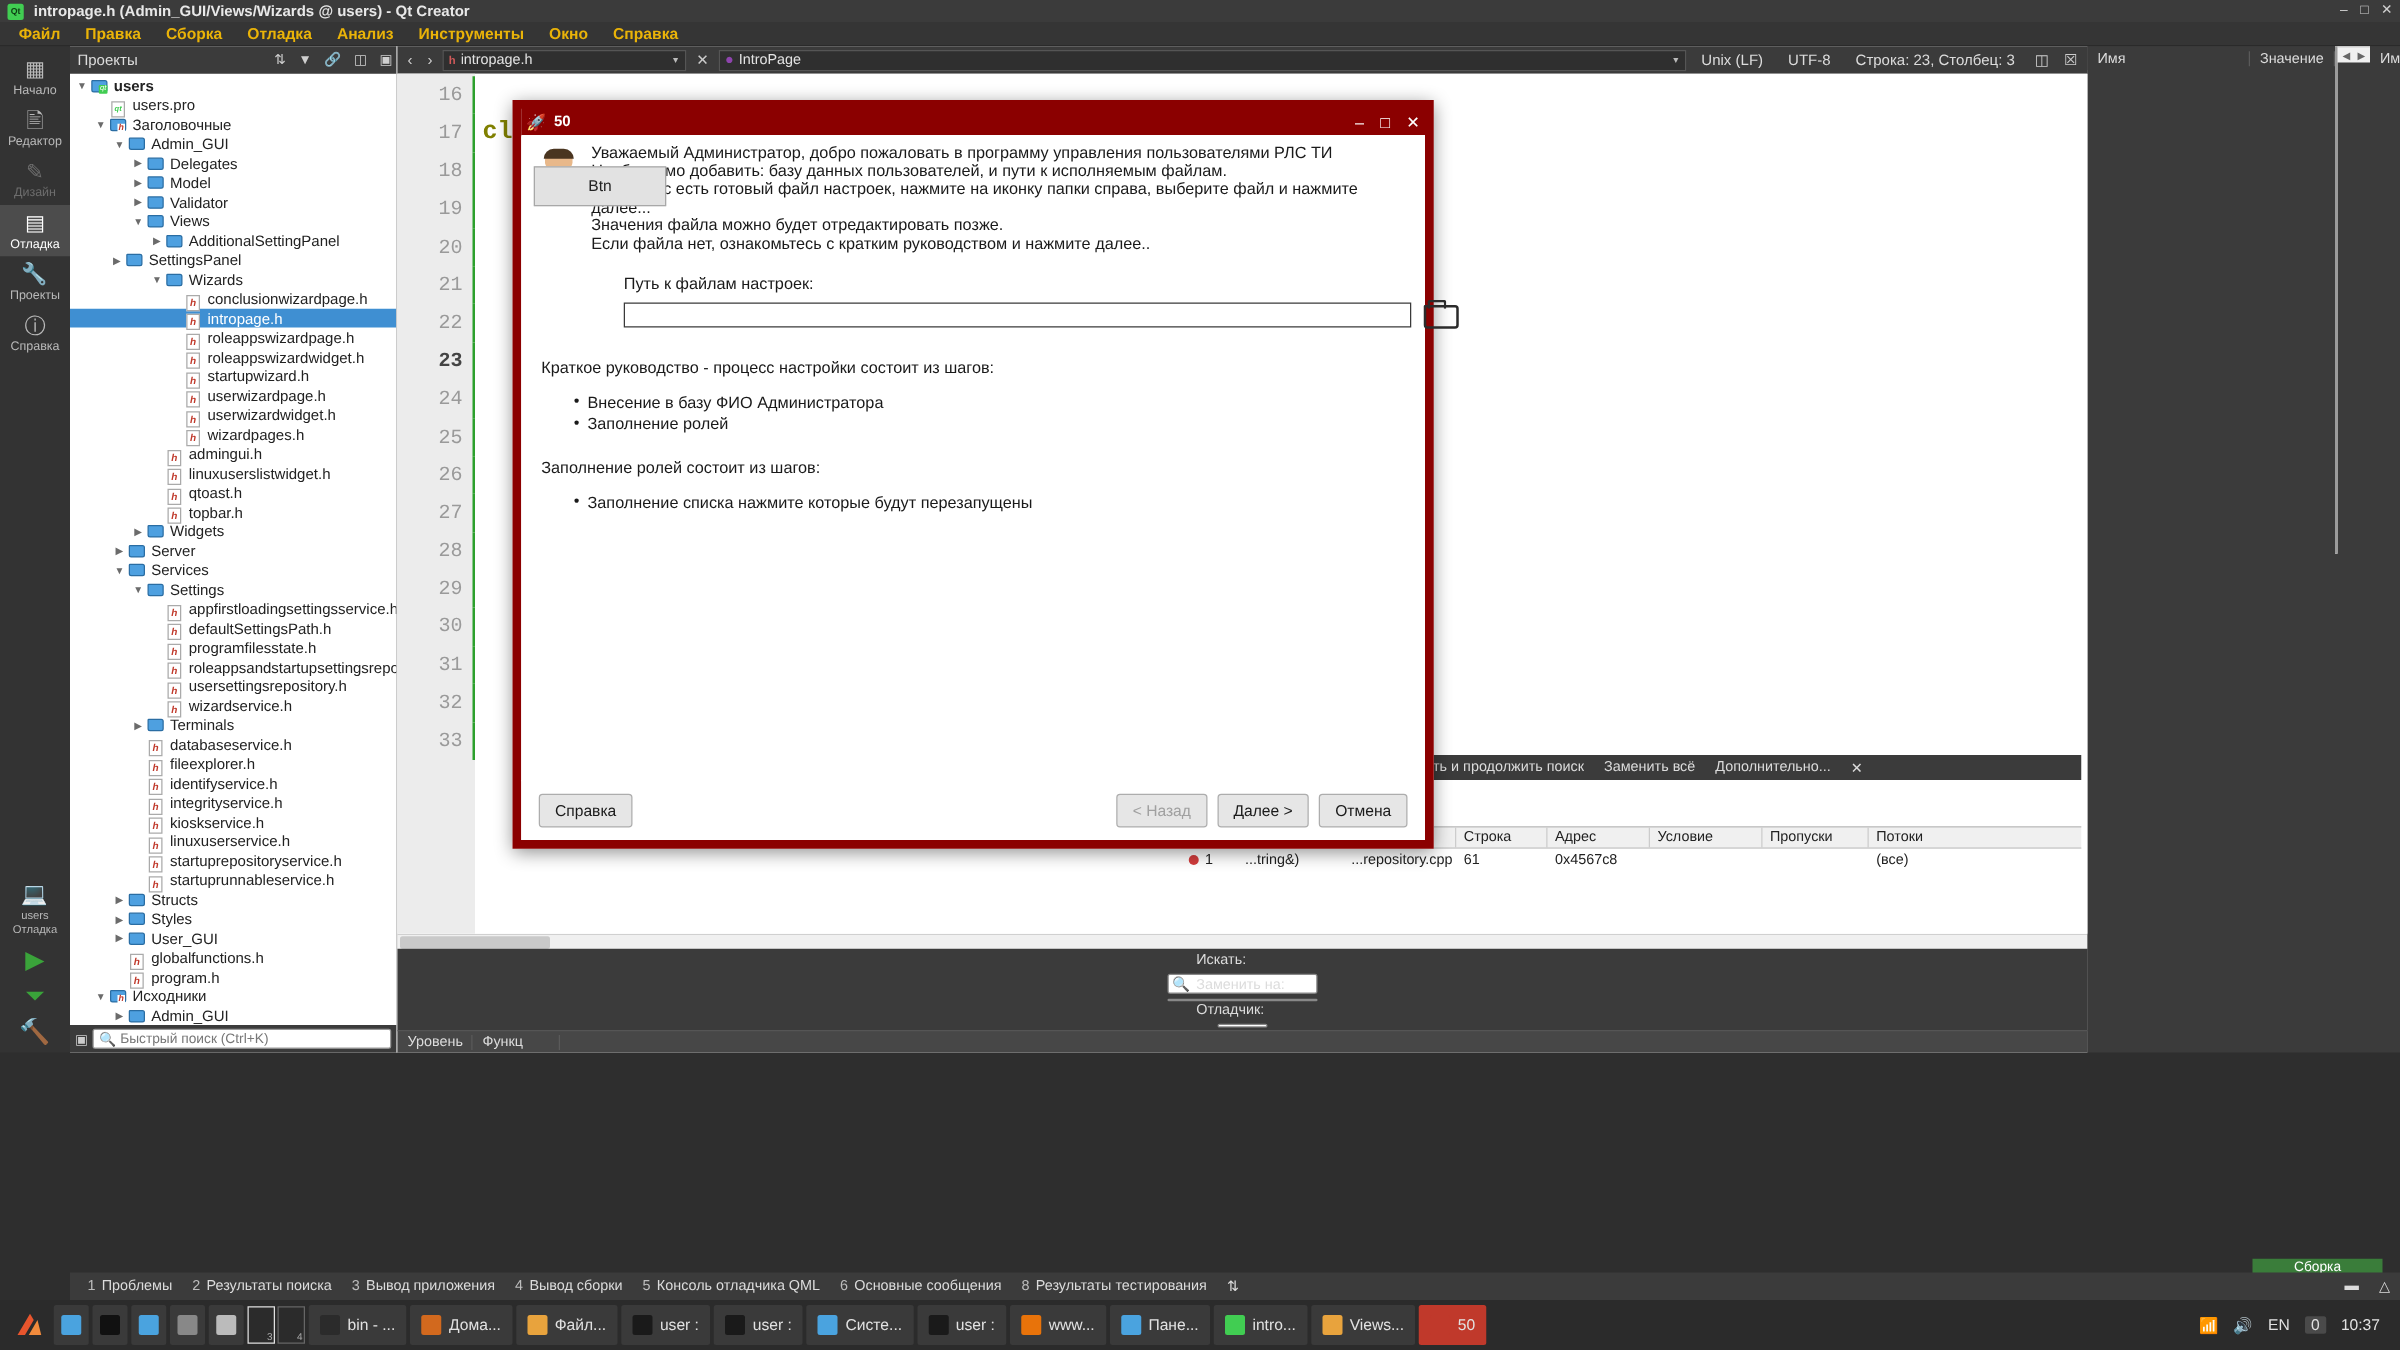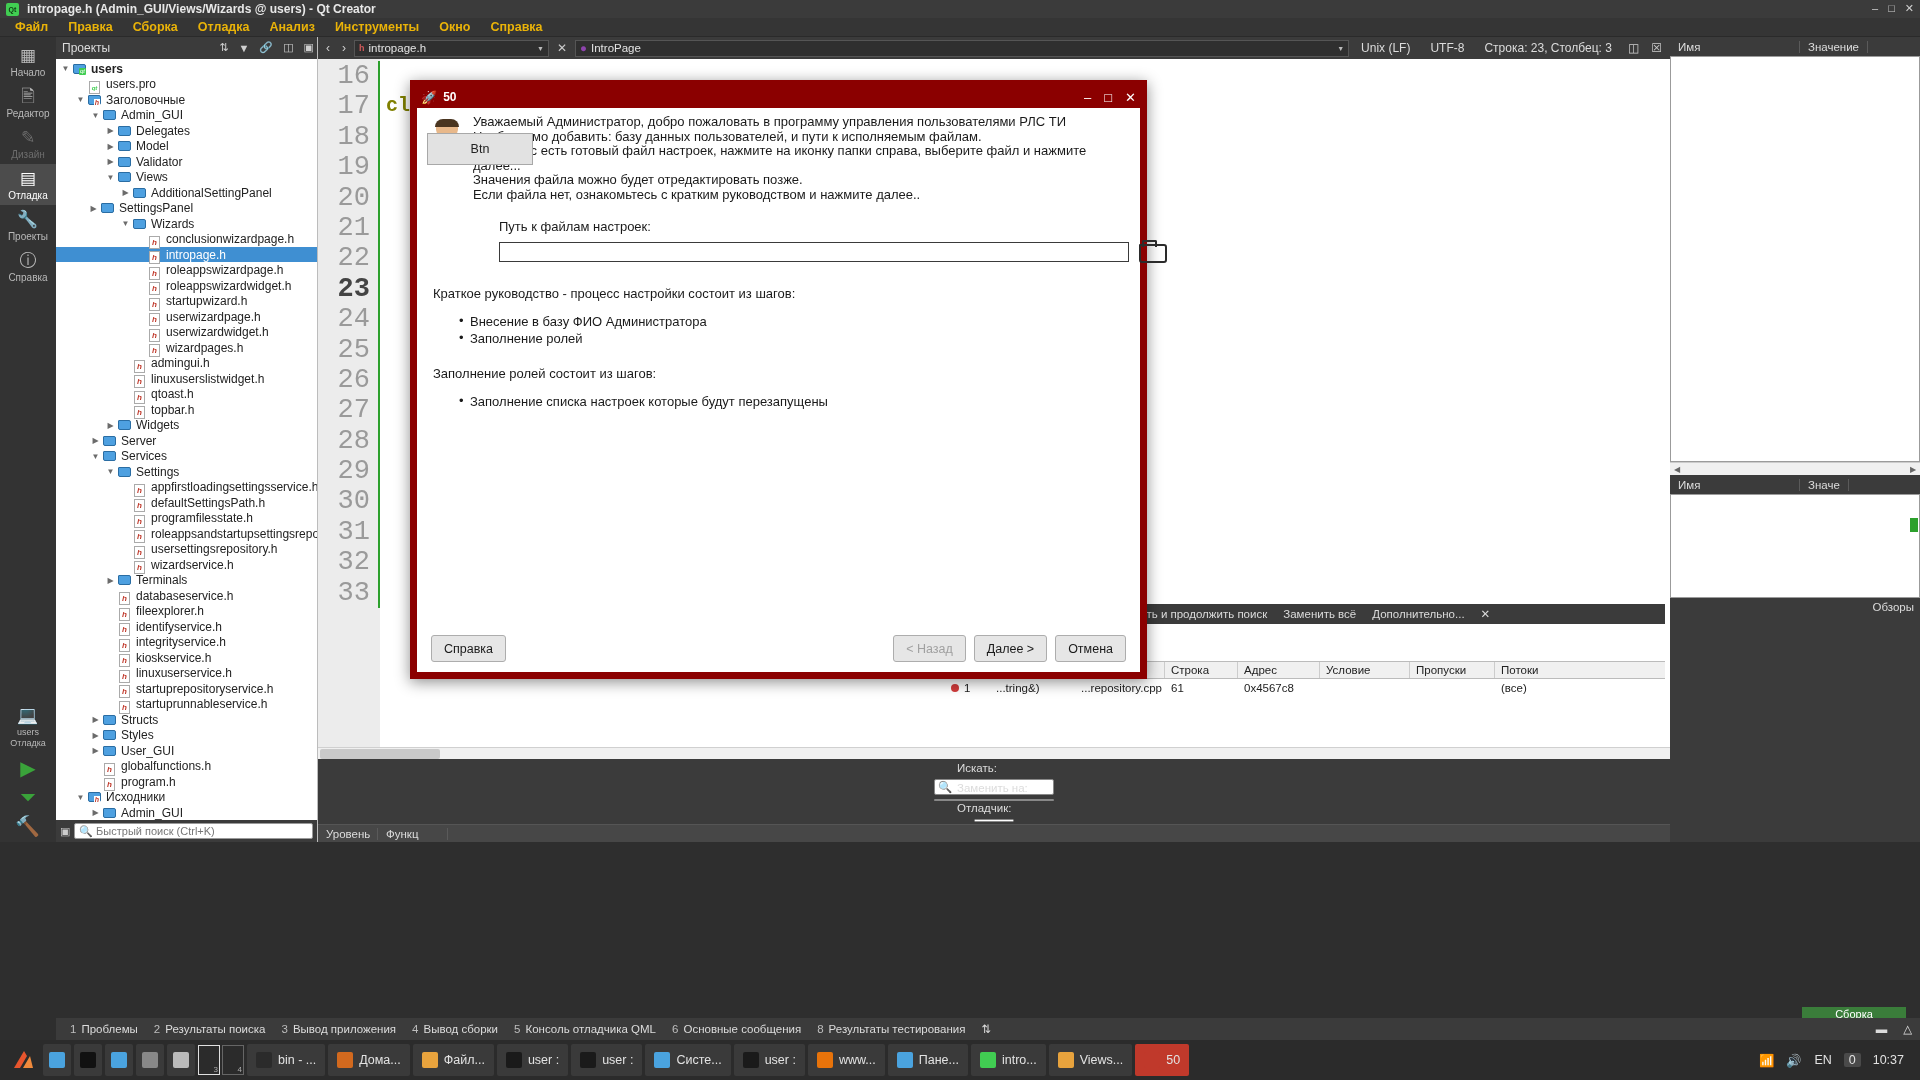--- a/index.html
+++ b/index.html
@@ -108,21 +108,21 @@
   .combo {
     height:17px; background:#2f2f2f; border:1px solid #555; display:flex; align-items:center;
     padding:0 4px; font-size:11.5px; color:#e3e3e3; gap:4px;
   }
   .combo .cv { flex:1 1 auto; white-space:nowrap; overflow:hidden; }
   .combo .ar { font-size:7px; color:#bbb; }
   .xbtn { font-size:12px; color:#ccc; padding:0 4px;}
   #codewrap { flex:1 1 auto; display:flex; min-height:0; position:relative; background:#fff;}
   #gutter {
     width:62px; background:#ececec; color:#9a9a9a; text-align:right;
-    font-family:"Liberation Mono", monospace; font-size:27px; flex:none;
+    font-family:"Liberation Mono", monospace; font-size:16px; flex:none;
     padding-top:2px; user-select:none;
   }
   #gutter div { height:30.4px; line-height:30.4px; padding-right:10px; position:relative;}
   #gutter div.cur { color:#444; font-weight:bold; }
   #gutter div::after{
     content:""; position:absolute; right:0; top:0; width:2px; height:100%; background:#2ca02c;
   }
   #code {
     flex:1 1 auto; font-family:"Liberation Mono", monospace; font-size:20px;
     padding-top:2px; overflow:hidden; position:relative; color:#222;
@@ -143,21 +143,21 @@
   #findbar .finput {
     width:120px; height:16px; background:#fff; border:1px solid #888; border-radius:2px;
     display:flex; align-items:center; padding-left:3px; color:#333; gap:3px;
   }
   #issuehdr {
     height:18px; background:#474747; display:flex; align-items:center;
     font-size:11.5px; color:#dcdcdc; border-top:1px solid #555;
   }
   #issuehdr .c { padding:0 8px; border-right:1px solid #5a5a5a; }
   
-  #rightcol { width:250px; flex:none; background:#3b3b3b; display:flex; flex-direction:column; }
+  #rightcol { width:250px; flex:none; background:#3b3b3b; display:flex; }
   .rhdr { height:19px; background:#3b3b3b; display:flex; align-items:center; font-size:11.5px; color:#dcdcdc; }
   .rhdr .c { padding:0 8px; border-right:1px solid #5a5a5a; }
   .rbody { background:#fff; border:1px solid #9b9b9b; }
   .rscroll { height:13px; background:#f0f0f0; display:flex; align-items:center; justify-content:space-between; padding:0 1px; border-top:1px solid #ccc;}
   .rscroll .ar { font-size:8px; color:#666; width:12px; text-align:center;}
   
   #modal {
     position:absolute; left:410px; top:80px; width:737px; height:599px;
     background:#fff; border:7px solid #8b0000; box-shadow:0 3px 14px rgba(0,0,0,.45);
     display:flex; flex-direction:column; z-index:50;
@@ -821,21 +821,21 @@
     </div>
 
     <div class="steps-h">Краткое руководство - процесс настройки состоит из шагов:</div>
     <ul class="steps">
       <li>Внесение в базу ФИО Администратора</li>
       <li>Заполнение ролей</li>
     </ul>
 
     <div class="steps-h" style="margin-top:19px;">Заполнение ролей состоит из шагов:</div>
     <ul class="steps">
-      <li>Заполнение списка настроек которые будут перезапущены</li>
+      <li>Заполнение списка нажмите которые будут перезапущены</li>
     </ul>
   </div>
 
   <div id="modal-footer">
     <div class="qbtn">Справка</div>
     <span class="grow"></span>
     <div class="rightbtns">
       <div class="qbtn disabled">&lt; Назад</div>
       <div class="qbtn">Далее &gt;</div>
       <div class="qbtn">Отмена</div>

